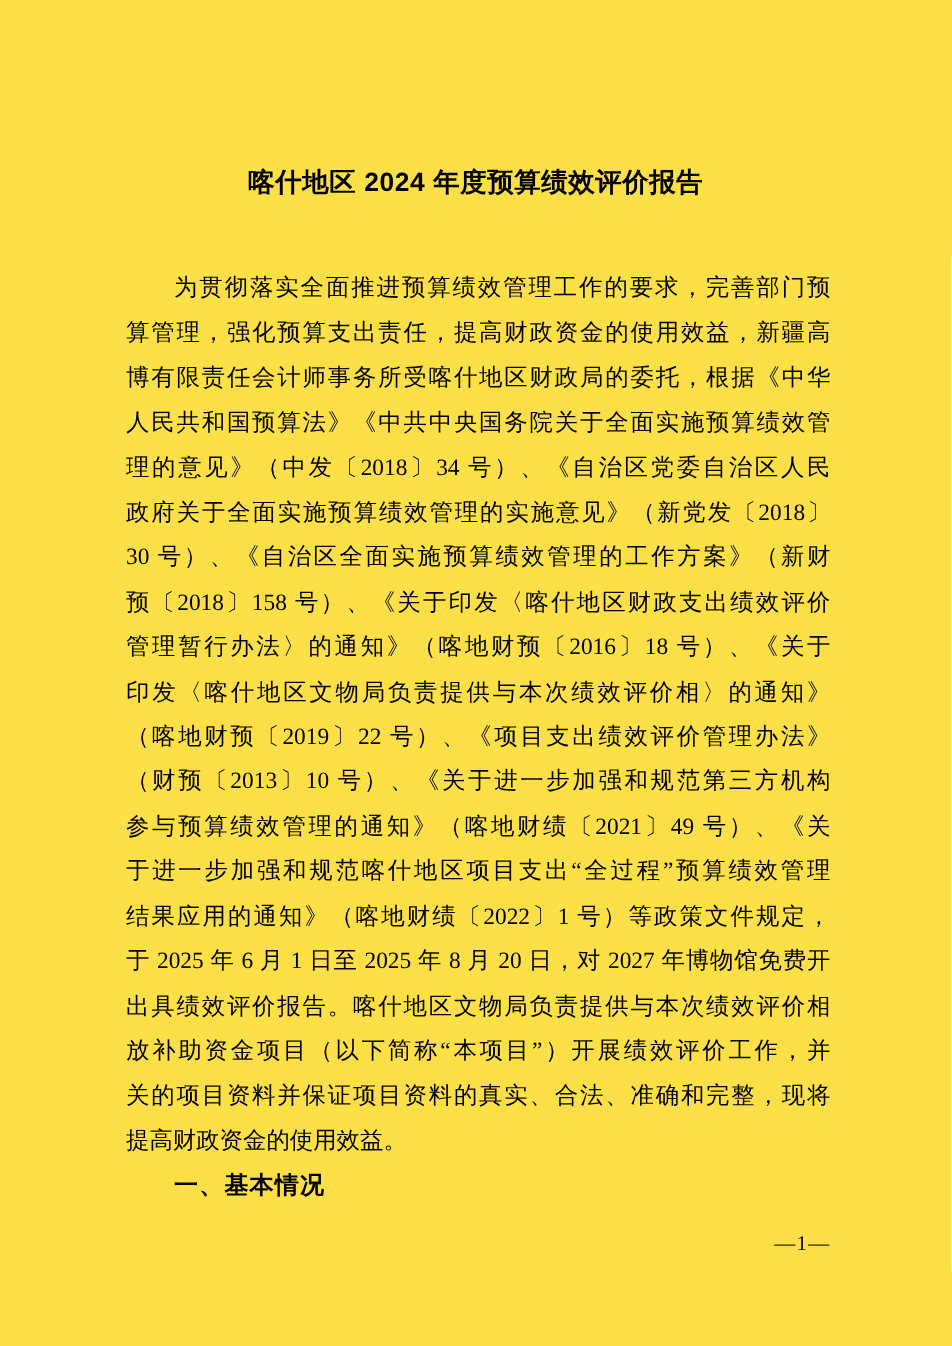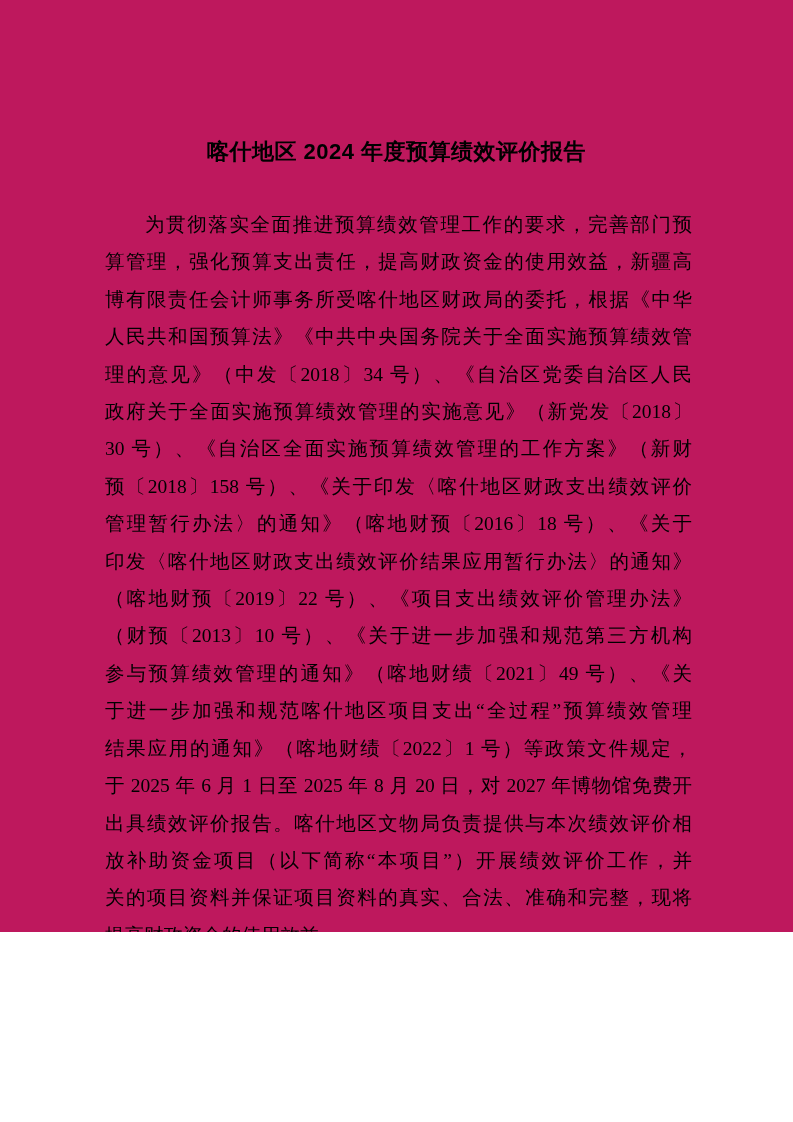--- a/index.html
+++ b/index.html
@@ -3,40 +3,40 @@
 <meta charset="utf-8">
 <style>
   html, body {
     margin: 0;
     padding: 0;
     background: #ffffff;
   }
   .page {
     position: relative;
     width: 793px;
-    height: 932px;
-    background: #be185d;
+    height: 1122px;
+    background: #fde047;
     overflow: hidden;
     color: #000000;
     font-family: "Liberation Serif", "DejaVu Serif", serif;
   }
   .doc-title {
     position: absolute;
     top: 137px;
     left: 0;
     width: 100%;
     text-align: center;
     font-family: "Liberation Sans", "DejaVu Sans", sans-serif;
     font-weight: 700;
     font-size: 22px;
     letter-spacing: 0.5px;
   }
   .body-text {
     position: absolute;
-    top: 206px;
+    top: 222px;
     left: 105px;
     width: 587px;
     font-size: 19.5px;
     line-height: 37.4px;
   }
   .line {
     text-align: justify;
     text-align-last: justify;
   }
   .line.first {
@@ -72,21 +72,21 @@
   <div class="body-text">
     <div class="line first">为贯彻落实全面推进预算绩效管理工作的要求，完善部门预</div>
     <div class="line">算管理，强化预算支出责任，提高财政资金的使用效益，新疆高</div>
     <div class="line">博有限责任会计师事务所受喀什地区财政局的委托，根据《中华</div>
     <div class="line">人民共和国预算法》《中共中央国务院关于全面实施预算绩效管</div>
     <div class="line">理的意见》（中发〔2018〕34 号）、《自治区党委自治区人民</div>
     <div class="line">政府关于全面实施预算绩效管理的实施意见》（新党发〔2018〕</div>
     <div class="line">30 号）、《自治区全面实施预算绩效管理的工作方案》（新财</div>
     <div class="line">预〔2018〕158 号）、《关于印发〈喀什地区财政支出绩效评价</div>
     <div class="line">管理暂行办法〉的通知》（喀地财预〔2016〕18 号）、《关于</div>
-    <div class="line">印发〈喀什地区财政支出绩效评价结果应用暂行办法〉的通知》</div>
+    <div class="line">印发〈喀什地区文物局负责提供与本次绩效评价相〉的通知》</div>
     <div class="line">（喀地财预〔2019〕22 号）、《项目支出绩效评价管理办法》</div>
     <div class="line">（财预〔2013〕10 号）、《关于进一步加强和规范第三方机构</div>
     <div class="line">参与预算绩效管理的通知》（喀地财绩〔2021〕49 号）、《关</div>
     <div class="line">于进一步加强和规范喀什地区项目支出“全过程”预算绩效管理</div>
     <div class="line">结果应用的通知》（喀地财绩〔2022〕1 号）等政策文件规定，</div>
     <div class="line">于 2025 年 6 月 1 日至 2025 年 8 月 20 日，对 2027 年博物馆免费开</div>
     <div class="line">出具绩效评价报告。喀什地区文物局负责提供与本次绩效评价相</div>
     <div class="line">放补助资金项目（以下简称“本项目”）开展绩效评价工作，并</div>
     <div class="line">关的项目资料并保证项目资料的真实、合法、准确和完整，现将</div>
     <div class="line last">提高财政资金的使用效益。</div>

